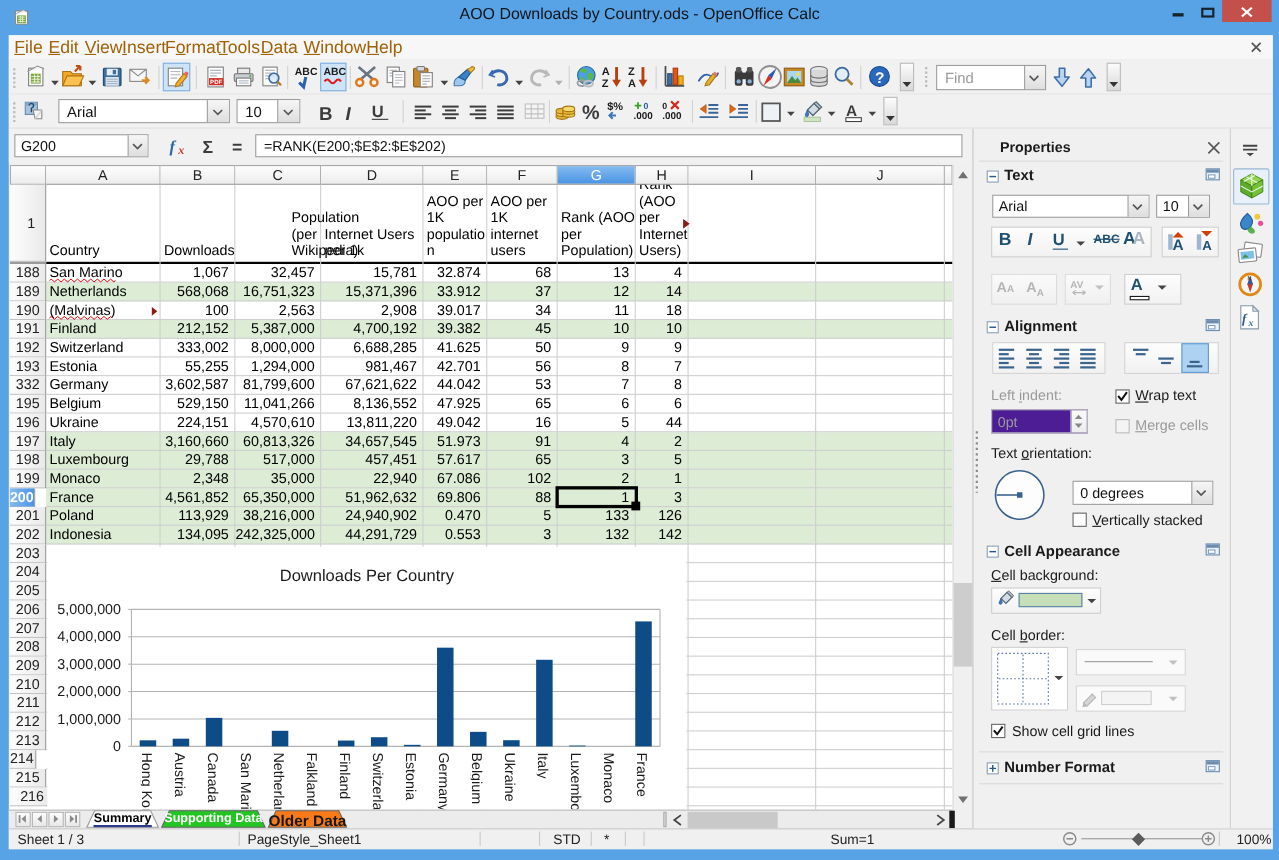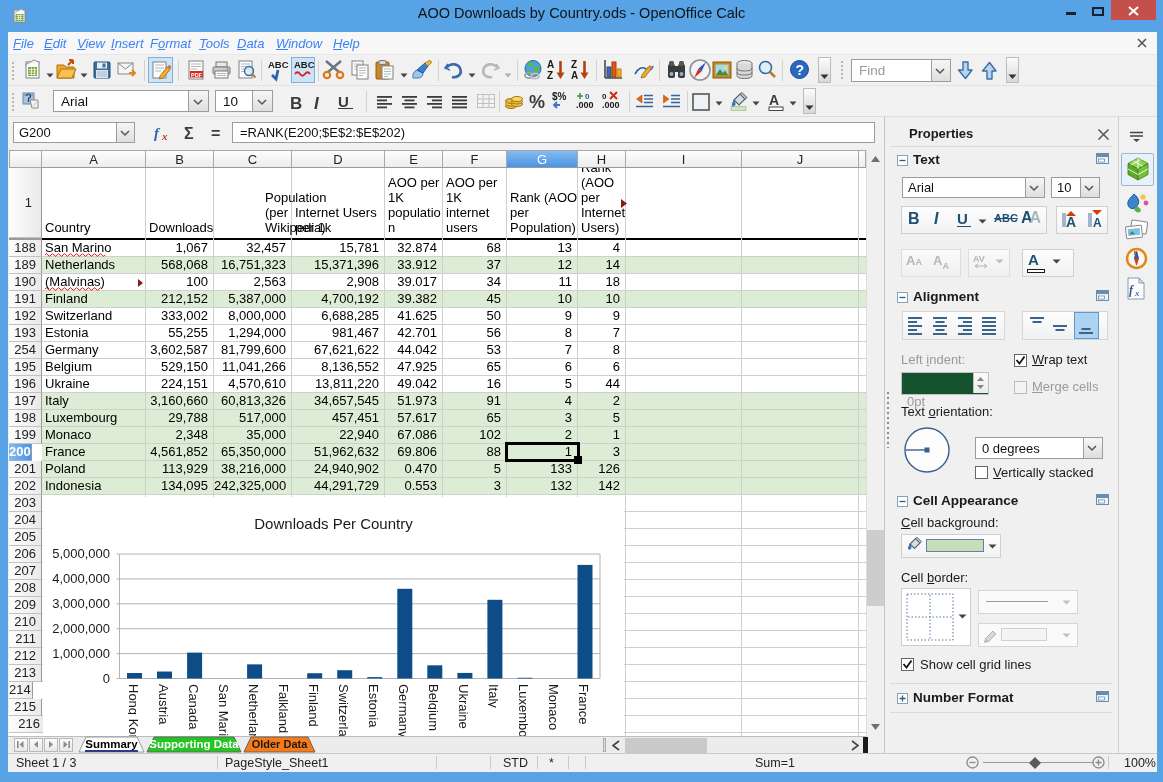--- a/index.html
+++ b/index.html
@@ -2,21 +2,21 @@
 <html><head><meta charset="utf-8">
 <style>
 html,body{margin:0;padding:0;}
 body{width:1163px;height:782px;overflow:hidden;font-family:"Liberation Sans",sans-serif;position:relative;background:#fff;}
 .abs{position:absolute;box-sizing:border-box;}
 .cell{position:absolute;box-sizing:border-box;font-size:13px;color:#000;white-space:nowrap;overflow:hidden;}
 .num{text-align:right;padding-right:5px;}
 .txt{text-align:left;padding-left:3px;}
 .colhead{position:absolute;box-sizing:border-box;background:linear-gradient(#fdfdfd,#f6f6f6 45%,#ececec);color:#222;font-size:13px;text-align:center;line-height:17px;}
 .rowhead{position:absolute;box-sizing:border-box;background:linear-gradient(90deg,#fdfdfd,#f3f3f3 55%,#e9e9e9);border-bottom:1px solid #c2c2c2;color:#222;font-size:13px;text-align:right;padding-right:5px;line-height:16px;}
-.menuitem{position:absolute;top:0;height:23px;line-height:23px;font-size:13px;color:#3b82f6;font-style:italic;}
+.menuitem{position:absolute;top:0;height:23px;line-height:23px;font-size:16px;color:#a16207;}
 .menuitem u{text-decoration:underline;}
 svg.abs{overflow:visible;}
 </style></head><body>
 
 <div class="abs" style="left:0px;top:0px;width:1163px;height:782px;background:#57a3e6;"></div>
 <div class="abs" style="left:8px;top:32px;width:1149px;height:740px;background:#f0f0f0;"></div>
 <svg class="abs" style="left:13px;top:8px;" width="14" height="15" viewBox="0 0 14 15">
     <rect x="1" y="2" width="11" height="12" fill="#fdfdfd" stroke="#888" stroke-width="1"></rect>
     <rect x="2.5" y="6" width="8" height="7" fill="#7da53f"></rect>
     <path d="M3.5 7.5h6M3.5 9.5h6M3.5 11.5h6M5.5 6.5v6M7.5 6.5v6" stroke="#e9f0d8" stroke-width="0.8"></path>
@@ -435,21 +435,21 @@
 <div class="colhead" style="left:859px;top:150px;width:7px;height:18px;border-right:1px solid #a8a8a8;border-bottom:1px solid #9a9a9a;border-top:1px solid #a8a8a8;"></div>
 <div class="colhead" style="left:507px;top:150px;width:71px;height:18px;border-right:1px solid #a8a8a8;border-bottom:1px solid #9a9a9a;border-top:1px solid #a8a8a8;background:linear-gradient(#85bbf0,#4a94e4);color:#fff;">G</div>
 <div class="rowhead" style="left:9px;top:168px;width:33px;height:70px;border-right:1px solid #9a9a9a;line-height:70px;padding-right:9px;">1</div>
 <div class="abs" style="left:9px;top:238px;width:33px;height:2px;background:#9a9a9a;"></div>
 <div class="rowhead" style="left:9px;top:240px;width:33px;height:17px;border-right:1px solid #9a9a9a;">188</div>
 <div class="rowhead" style="left:9px;top:257px;width:33px;height:17px;border-right:1px solid #9a9a9a;">189</div>
 <div class="rowhead" style="left:9px;top:274px;width:33px;height:17px;border-right:1px solid #9a9a9a;">190</div>
 <div class="rowhead" style="left:9px;top:291px;width:33px;height:17px;border-right:1px solid #9a9a9a;">191</div>
 <div class="rowhead" style="left:9px;top:308px;width:33px;height:17px;border-right:1px solid #9a9a9a;">192</div>
 <div class="rowhead" style="left:9px;top:325px;width:33px;height:17px;border-right:1px solid #9a9a9a;">193</div>
-<div class="rowhead" style="left:9px;top:342px;width:33px;height:17px;border-right:1px solid #9a9a9a;">254</div>
+<div class="rowhead" style="left:9px;top:342px;width:33px;height:17px;border-right:1px solid #9a9a9a;">332</div>
 <div class="rowhead" style="left:9px;top:359px;width:33px;height:17px;border-right:1px solid #9a9a9a;">195</div>
 <div class="rowhead" style="left:9px;top:376px;width:33px;height:17px;border-right:1px solid #9a9a9a;">196</div>
 <div class="rowhead" style="left:9px;top:393px;width:33px;height:17px;border-right:1px solid #9a9a9a;">197</div>
 <div class="rowhead" style="left:9px;top:410px;width:33px;height:17px;border-right:1px solid #9a9a9a;">198</div>
 <div class="rowhead" style="left:9px;top:427px;width:33px;height:17px;border-right:1px solid #9a9a9a;">199</div>
 <div class="rowhead" style="left:9px;top:444px;width:23px;height:17px;border-right:1px solid #9a9a9a;background:linear-gradient(90deg,#85bbf0,#4a94e4);color:#fff;font-weight:bold;border-bottom:1px solid #8fb2d4;">200</div>
 <div class="rowhead" style="left:9px;top:461px;width:33px;height:17px;border-right:1px solid #9a9a9a;">201</div>
 <div class="rowhead" style="left:9px;top:478px;width:33px;height:17px;border-right:1px solid #9a9a9a;">202</div>
 <div class="rowhead" style="left:9px;top:495px;width:33px;height:17px;border-right:1px solid #9a9a9a;">203</div>
 <div class="rowhead" style="left:9px;top:512px;width:33px;height:17px;border-right:1px solid #9a9a9a;">204</div>
@@ -770,21 +770,21 @@
     <path d="M8 0 L59 0 L66 15 L1 15 Z" fill="#fff" stroke="#9a9a9a" stroke-width="1"></path>
   </svg>
 <div class="abs" style="left:78px;top:738px;width:67px;height:14px;text-align:center;font-size:11.5px;font-weight:bold;color:#000;"><span style="border-bottom:2px solid #2b3a8c;">Summary</span></div>
 <svg class="abs" style="left:146px;top:737px;" width="96" height="16" viewBox="0 0 96 16">
     <path d="M8 0 L88 0 L95 15 L1 15 Z" fill="#22c522" stroke="#666" stroke-width="1"></path>
   </svg>
 <div class="abs" style="left:146px;top:738px;width:96px;height:14px;text-align:center;font-size:11.5px;font-weight:bold;color:#fff;"><span style="">Supporting Data</span></div>
 <svg class="abs" style="left:243px;top:737px;" width="73" height="16" viewBox="0 0 73 16">
     <path d="M8 0 L65 0 L72 15 L1 15 Z" fill="#f87a18" stroke="#666" stroke-width="1"></path>
   </svg>
-<div class="abs" style="left:243px;top:738px;width:73px;height:14px;text-align:center;font-size:11px;font-weight:bold;color:#181818;"><span style="">Older Data</span></div>
+<div class="abs" style="left:243px;top:738px;width:73px;height:14px;text-align:center;font-size:14px;font-weight:bold;color:#181818;"><span style="">Older Data</span></div>
 <div class="abs" style="left:603px;top:738px;width:3px;height:14px;background:#e0e0e0;border:1px solid #aaa;"></div>
 <svg class="abs" style="left:612px;top:741px;" width="8" height="9" viewBox="0 0 8 9">
     <path d="M7 0 L1 4.5 L7 9" stroke="#444" stroke-width="1.6" fill="none"></path>
   </svg>
 <div class="abs" style="left:625px;top:738px;width:82px;height:15px;background:#c9c9c9;"></div>
 <svg class="abs" style="left:851px;top:741px;" width="8" height="9" viewBox="0 0 8 9">
     <path d="M1 0 L7 4.5 L1 9" stroke="#444" stroke-width="1.6" fill="none"></path>
   </svg>
 <div class="abs" style="left:863px;top:737px;width:5px;height:16px;background:#1a1a1a;"></div>
 <div class="abs" style="left:8px;top:753px;width:1149px;height:19px;background:#f0f0f0;border-top:1px solid #c9c9c9;"></div>
@@ -931,21 +931,21 @@
 <svg class="abs" style="left:1079px;top:317px;" width="14" height="19" viewBox="0 0 14 19">
     <rect x="2.5" y="11" width="9" height="2" fill="#3a648c"></rect>
     <rect x="0" y="15" width="14" height="2" fill="#3a648c"></rect>
   </svg>
 <div class="abs" style="left:901px;top:352px;width:110px;height:16px;font-size:13px;color:#9a9a9a;">Left <span style="text-decoration:underline;">i</span>ndent:</div>
 <svg class="abs" style="left:1014px;top:354px;" width="13" height="13" viewBox="0 0 13 13">
     <rect x="0.5" y="0.5" width="12" height="12" fill="#fff" stroke="#666"></rect>
     <path d="M2.5 6 L5.5 9.5 L10.5 2.5" stroke="#111" stroke-width="1.8" fill="none"></path>
   </svg>
 <div class="abs" style="left:1032px;top:352px;width:90px;height:16px;font-size:13px;color:#1a1a1a;"><span style="text-decoration:underline;">W</span>rap text</div>
-<div class="abs" style="left:901px;top:372px;width:88px;height:22px;background:#14532d;border:1px solid #c0c0c0;font-size:13px;color:#9a9a9a;padding:21px 0 0 5px;">0pt</div>
+<div class="abs" style="left:901px;top:372px;width:88px;height:22px;background:#4c1d95;border:1px solid #c0c0c0;font-size:13px;color:#9a9a9a;padding:3px 0 0 5px;">0pt</div>
 <div class="abs" style="left:973px;top:373px;width:15px;height:20px;background:linear-gradient(#fafafa,#ececec);border-left:1px solid #c0c0c0;"></div>
 <svg class="abs" style="left:976px;top:377px;" width="9" height="12" viewBox="0 0 9 12">
     <path d="M4.5 0 L8 4 L1 4 Z" fill="#888"></path>
     <path d="M4.5 12 L8 8 L1 8 Z" fill="#888"></path>
   </svg>
 <svg class="abs" style="left:1014px;top:381px;" width="13" height="13" viewBox="0 0 13 13">
     <rect x="0.5" y="0.5" width="12" height="12" fill="#f4f4f4" stroke="#bbb"></rect>
   </svg>
 <div class="abs" style="left:1032px;top:379px;width:95px;height:16px;font-size:13px;color:#9a9a9a;"><span style="text-decoration:underline;">M</span>erge cells</div>
 <div class="abs" style="left:901px;top:404px;width:150px;height:16px;font-size:13px;color:#1a1a1a;">Text <span style="text-decoration:underline;">o</span>rientation:</div>

